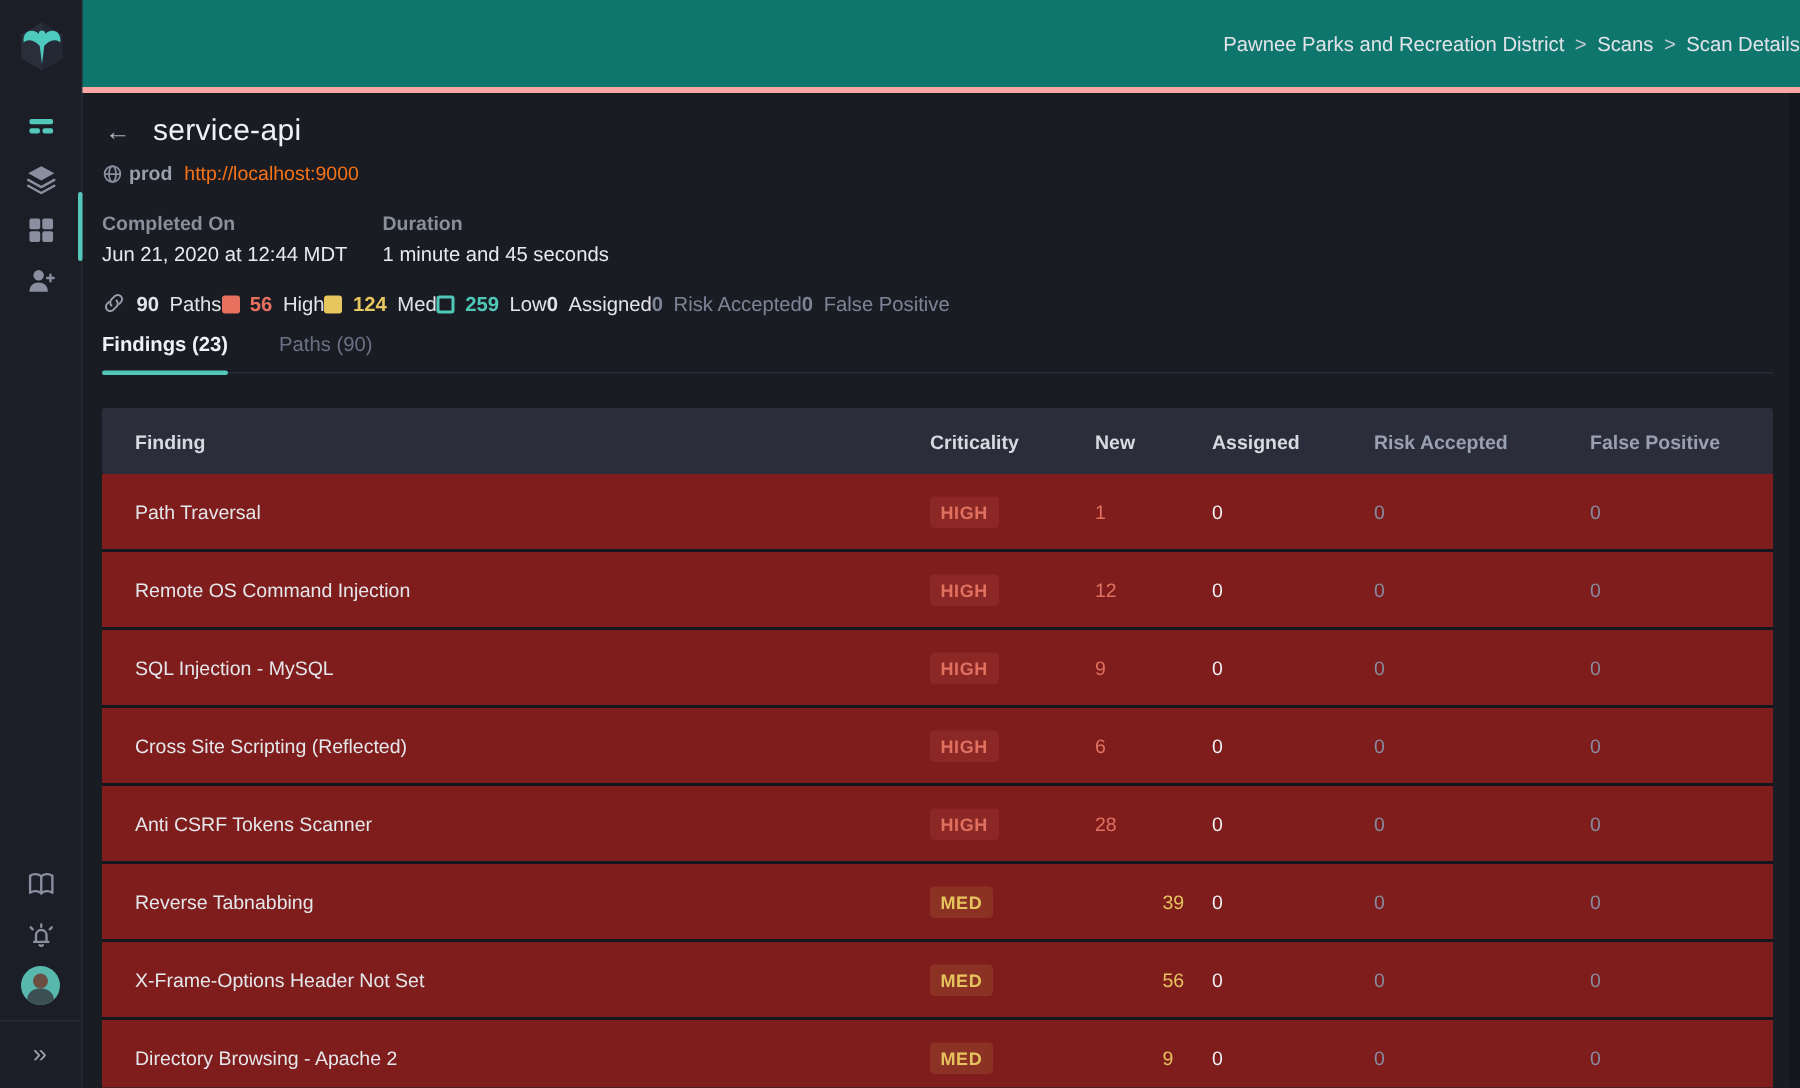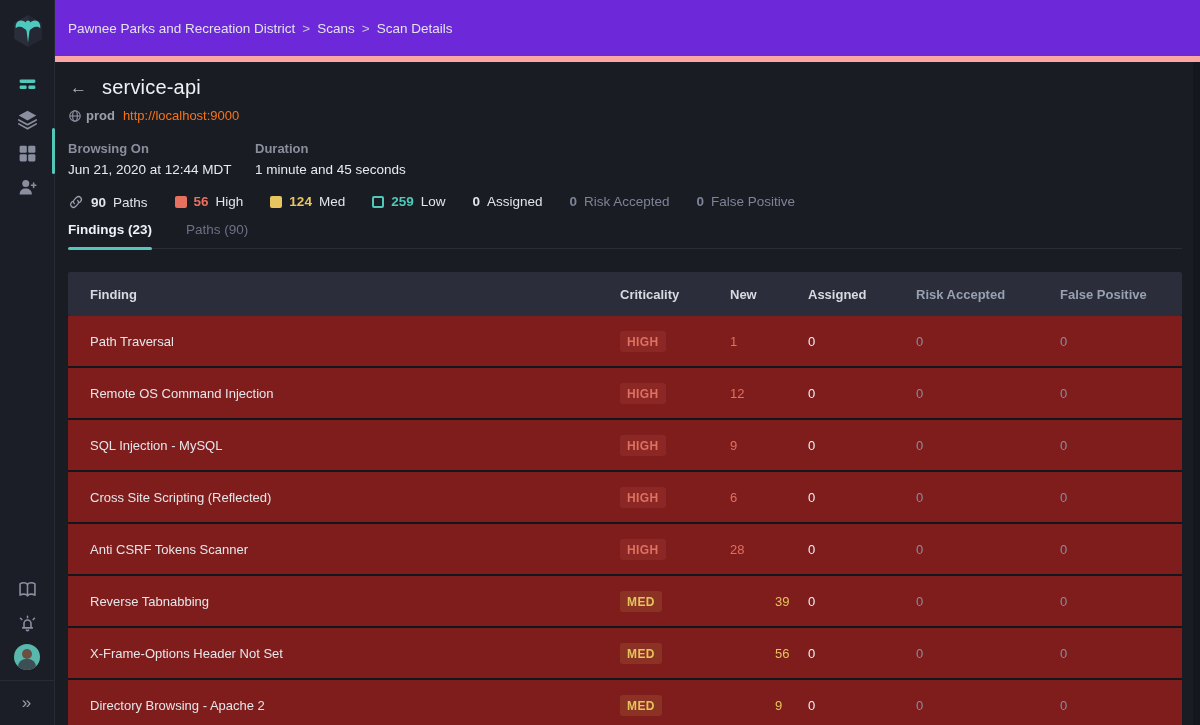--- a/index.html
+++ b/index.html
@@ -55,22 +55,23 @@
     display: flex; align-items: center; justify-content: center;
     color: #9aa0ad; font-size: 17px; cursor: pointer; letter-spacing: 1px;
   }
 
   
   .main-col { flex: 1; display: flex; flex-direction: column; position: relative; }
   .topbar {
     height: 62px; flex: 0 0 62px;
     display: flex; align-items: center;
     padding-left: 13px;
-    border-bottom: 6px solid #fca5a5;
-    background: #6d28d9;
+    border-bottom: 4px solid #fca5a5;
+    background: #0f766e;
+    justify-content: flex-end;
   }
   .breadcrumb { font-size: 13.5px; color: #e2e4e9; display: flex; gap: 7px; align-items: center; }
   .breadcrumb .crumb { cursor: pointer; }
   .breadcrumb .sep { color: #c6c9d2; }
 
   .content { padding: 0 18px 0 13px; position: relative; flex: 1; }
   .scroll-track { position: absolute; right: 0; top: 0; bottom: 0; width: 7px; background: #15171f; }
 
   
   .title-row { margin-top: 14px; display: flex; align-items: center; gap: 13px; }
@@ -83,21 +84,21 @@
   .env-name { color: #9aa0ab; font-weight: bold; font-size: 13px; }
   .env-url { color: #f97316; font-size: 13px; text-decoration: none; cursor: pointer; margin-left: 4px; }
 
   
   .meta-row { margin-top: 18px; display: flex; }
   .meta-block { min-width: 187px; }
   .meta-label { color: #8a8f9c; font-weight: bold; font-size: 13px; }
   .meta-value { color: #e8eaee; font-size: 13.5px; margin-top: 6px; }
 
   
-  .stats-row { margin-top: 17px; display: flex; align-items: flex-start; gap: 27px; }
+  .stats-row { margin-top: 17px; display: flex; align-items: flex-end; }
   .stat { display: flex; align-items: center; gap: 7px; font-size: 13.5px; color: #e2e4e9; }
   .stat .num { font-weight: bold; }
   .stat-square { width: 12px; height: 12px; border-radius: 2px; }
   .sq-high { background: #e8705f; }
   .sq-med  { background: #e8c65f; }
   .sq-low  { background: transparent; border: 2px solid #4fc8b8; }
   .stat.high .num { color: #e8705f; }
   .stat.med .num  { color: #e8c65f; }
   .stat.low .num  { color: #4fc8b8; }
   .stat.muted { color: #7d8496; }
@@ -241,21 +242,21 @@
         <circle cx="12" cy="12" r="9" fill="none" stroke="#8a8fa0" stroke-width="2"></circle>
         <ellipse cx="12" cy="12" rx="4" ry="9" fill="none" stroke="#8a8fa0" stroke-width="2"></ellipse>
         <path d="M3.5 12 H20.5" stroke="#8a8fa0" stroke-width="2"></path>
       </svg>
       <span class="env-name">prod</span>
       <a class="env-url">http://localhost:9000</a>
     </div>
 
     <div class="meta-row">
       <div class="meta-block">
-        <div class="meta-label">Browsing On</div>
+        <div class="meta-label">Completed On</div>
         <div class="meta-value">Jun 21, 2020 at 12:44 MDT</div>
       </div>
       <div class="meta-block">
         <div class="meta-label">Duration</div>
         <div class="meta-value">1 minute and 45 seconds</div>
       </div>
     </div>
 
     <div class="stats-row">
       <div class="stat">

